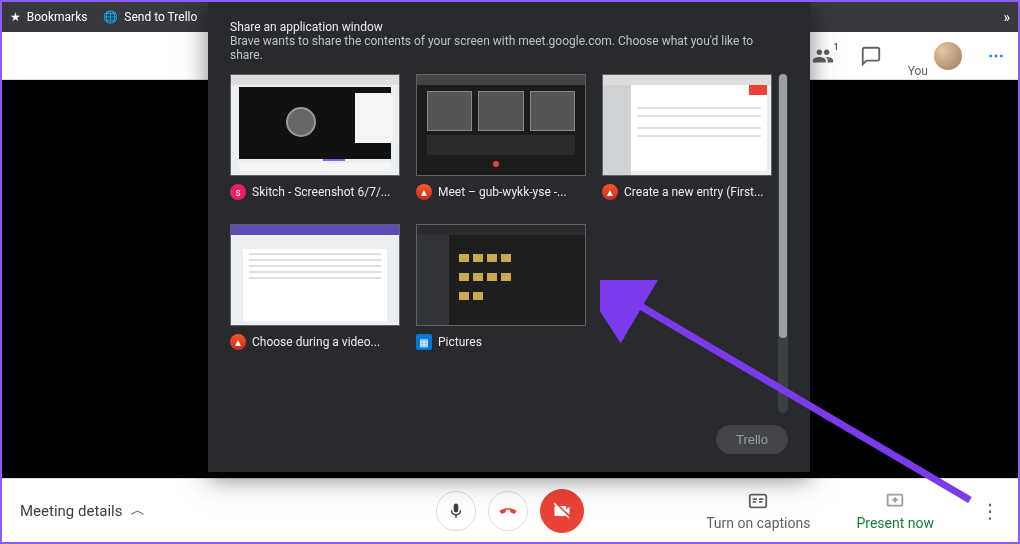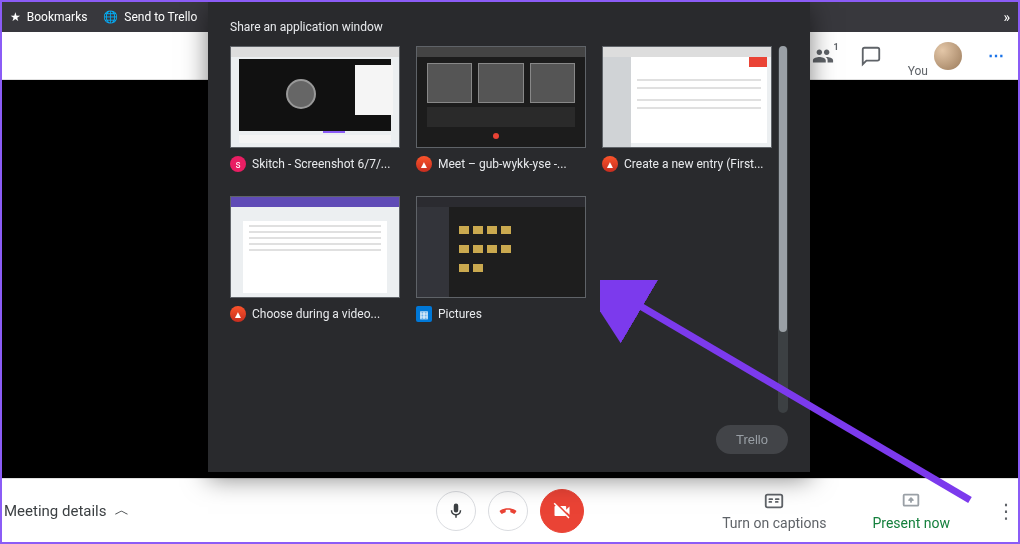--- a/index.html
+++ b/index.html
@@ -42,21 +42,21 @@
     position: absolute; top: 30px; left: 0; right: 0; bottom: 64px;
     background: #000;
   }
 
   
   .bottom-bar {
     position: absolute; left: 0; right: 0; bottom: 0;
     height: 64px; background: #fff;
     border-top: 1px solid #e0e0e0;
     display: flex; align-items: center;
-    padding: 0 2px;
+    padding: 0 18px;
     z-index: 2;
   }
   .meeting-details { display: flex; align-items: center; gap: 8px; color: #3c4043; font-size: 15px; cursor:pointer;}
   .circle-btn {
     width: 40px; height: 40px; border-radius: 50%;
     border: 1px solid #dadce0; background: #fff;
     display: flex; align-items: center; justify-content: center;
     color: #3c4043; cursor: pointer;
   }
   .circle-btn.red { background: #ea4335; border-color: #ea4335; color: #fff; width:44px; height:44px;}
@@ -173,20 +173,21 @@
   </div>
   <div style="display:flex;align-items:center;gap:6px;">
     <span class="you-label">You</span>
     <div class="avatar-img"></div>
   </div>
   <span class="meet-more">⋯</span>
 </div>
 
 <div class="share-dialog">
   <div class="share-title">Share an application window</div>
+  <div class="share-subtitle">Brave wants to share the contents of your screen with meet.google.com. Choose what you'd like to share.</div>
 
   <div class="window-grid-wrap">
     <div class="window-grid">
 
       <div class="window-card">
         <div class="thumb light">
           <div class="thumb-tabbar"></div>
           <div style="position:absolute;top:12px;left:8px;right:8px;bottom:16px;background:#111;"></div>
           <div class="thumb1-center"></div>
           <div class="thumb1-panel"></div>

